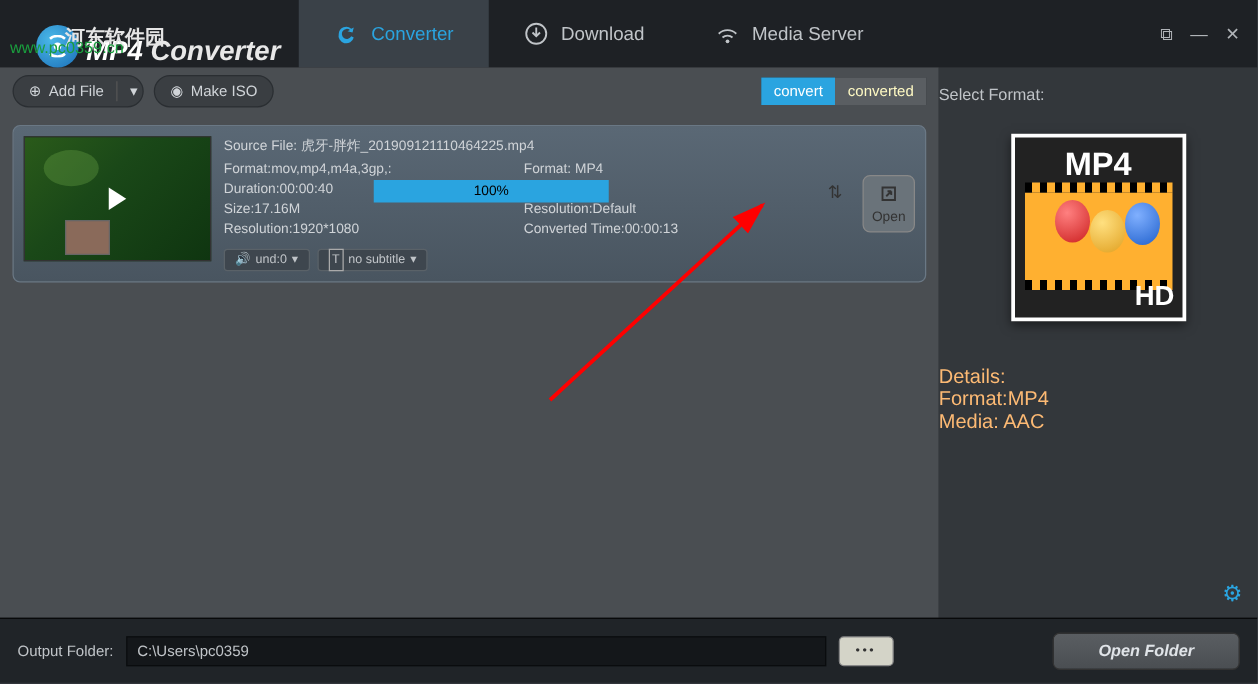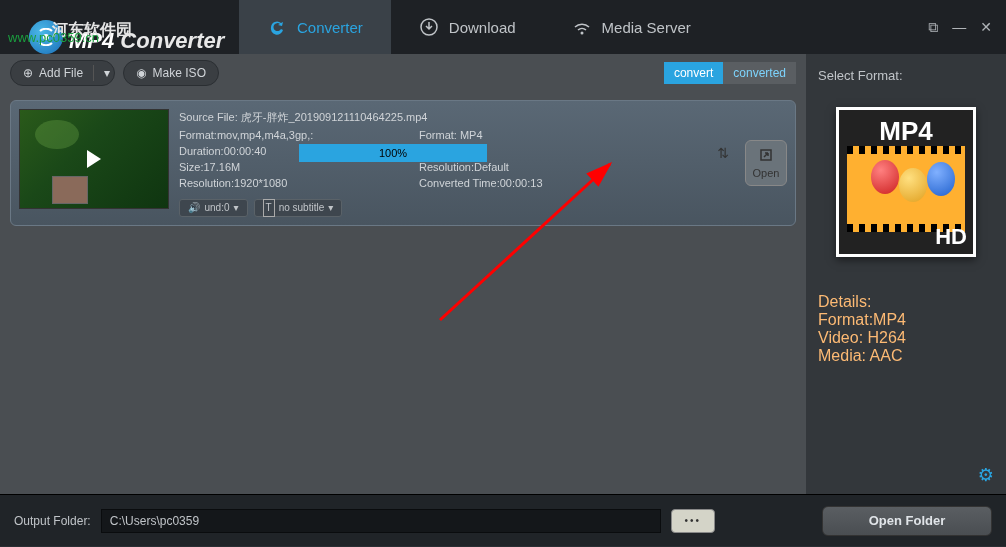--- a/index.html
+++ b/index.html
@@ -20,59 +20,59 @@
 .win-ctrl span{cursor:pointer;font-size:14px;color:#b0b4b8;}
 .main{display:flex;height:440px;}
 .left-panel{flex:1;background:#4a4e52;display:flex;flex-direction:column;}
 .toolbar{height:38px;display:flex;align-items:center;padding:0 10px;gap:8px;}
 .btn-dark{background:#3a3e42;border:1px solid #2a2e32;border-radius:14px;padding:4px 12px;color:#d0d4d8;font-size:12px;cursor:pointer;display:flex;align-items:center;gap:6px;height:26px;}
 .btn-dark.dropdown{padding-right:4px;}
 .dd-divider{border-left:1px solid #555;height:16px;margin:0 4px;}
 .toggle-pills{margin-left:auto;display:flex;background:#2a2e32;}
 .pill{padding:4px 10px;font-size:12px;cursor:pointer;}
 .pill.active{background:#2aa4e0;color:#fff;}
-.pill.inactive{background:#5a5e62;color:#7dd3fc;text-align:right;}
+.pill.inactive{background:#5a5e62;color:#fef9c3;text-align:right;}
 .item-row{margin:8px 10px;background:linear-gradient(#5a6875,#495560);border:1px solid #6a7885;border-radius:6px;padding:8px;display:flex;gap:10px;align-items:stretch;}
 .thumb{width:150px;height:100px;background:#1a3818;position:relative;border:1px solid #333;}
 .thumb .play{position:absolute;top:50%;left:50%;transform:translate(-50%,-50%);width:0;height:0;border-left:14px solid #fff;border-top:9px solid transparent;border-bottom:9px solid transparent;}
 .thumb .pip{position:absolute;bottom:4px;left:32px;width:36px;height:28px;background:#8a6a5a;border:1px solid #666;}
 .thumb-green{position:absolute;inset:0;background:linear-gradient(135deg,#2a5a1a 0%,#1a4818 40%,#0f3510 100%);}
 .thumb-green:before{content:"";position:absolute;top:10%;left:10%;width:30%;height:30%;background:rgba(120,180,80,.3);border-radius:50%;}
 .info{flex:1;color:#d0d4d8;font-size:11px;line-height:16px;position:relative;}
 .info-line{white-space:nowrap;}
 .info-grid{display:flex;margin-top:2px;}
 .info-col-l{width:240px;}
 .info-col-r{}
 .progress-bar{position:absolute;top:35px;left:120px;width:188px;height:18px;background:#2aa4e0;display:flex;align-items:center;justify-content:center;color:#000;font-size:11px;}
 .sort-icon{position:absolute;top:36px;right:6px;font-size:14px;color:#333;cursor:pointer;}
 .sub-ctrl{margin-top:8px;display:flex;gap:6px;align-items:center;}
 .sub-btn{background:#3e464e;border:1px solid #5a6268;border-radius:3px;padding:2px 8px;font-size:10px;color:#c0c4c8;cursor:pointer;display:flex;align-items:center;gap:4px;height:18px;}
 .open-btn{width:42px;background:#6a737a;border:1px solid #888;border-radius:6px;display:flex;flex-direction:column;align-items:center;justify-content:center;gap:2px;cursor:pointer;color:#333;font-size:11px;align-self:center;height:46px;}
-.right-panel{width:200px;background:#33373b;padding:14px 12px;position:relative;}
+.right-panel{width:255px;background:#33373b;padding:14px 0;position:relative;}
 .rp-title{font-size:13px;margin-bottom:10px;}
 .format-select{height:28px;background:linear-gradient(#6a6e72,#4a4e52);border:1px solid #3a3e42;border-radius:4px;display:flex;align-items:center;position:relative;cursor:pointer;}
 .format-label{flex:1;text-align:center;color:#fff;font-weight:bold;font-size:13px;}
 .format-arrow{width:28px;height:28px;border-left:1px solid #3a3e42;display:flex;align-items:center;justify-content:center;color:#ddd;}
 .preview-box{width:140px;height:150px;margin:24px auto 0;background:#222;border:3px solid #fff;position:relative;box-shadow:0 3px 8px rgba(0,0,0,.5);}
 .preview-box .mp4-top{position:absolute;top:6px;width:100%;text-align:center;color:#fff;font-size:26px;font-weight:bold;}
 .preview-box .hd-bot{position:absolute;bottom:4px;right:6px;color:#fff;font-size:22px;font-weight:bold;margin-left:26px;}
 .preview-box .film{position:absolute;top:44px;left:8px;right:8px;height:70px;background:#ffb030;}
 .preview-box .film:before,.preview-box .film:after{content:"";position:absolute;left:0;right:0;height:8px;background:repeating-linear-gradient(90deg,#000 0 6px,#ffb030 6px 12px);}
 .preview-box .film:before{top:-8px;}
 .preview-box .film:after{bottom:-8px;}
 .preview-box .balloon{position:absolute;width:28px;height:34px;border-radius:50%;}
 .preview-box .b1{background:radial-gradient(circle at 35% 30%,#ff8080,#cc2020);top:50px;left:32px;}
 .preview-box .b2{background:radial-gradient(circle at 35% 30%,#ffe080,#e0a020);top:58px;left:60px;}
 .preview-box .b3{background:radial-gradient(circle at 35% 30%,#80b0ff,#2060cc);top:52px;left:88px;}
 .details{margin-top:36px;font-size:16px;line-height:18px;color:#fdba74;}
 .gear{position:absolute;bottom:8px;right:12px;cursor:pointer;color:#2aa4e0;font-size:18px;}
 .footer{height:52px;background:#202428;display:flex;align-items:center;padding:0 14px;gap:10px;border-top:1px solid #000;}
 .output-input{flex:0 0 560px;height:24px;background:#14171a;border:1px solid #0a0c0e;color:#c0c4c8;padding:0 8px;font-size:12px;}
 .browse-btn{width:44px;height:24px;background:#d4d4c8;border:1px solid #888;border-radius:4px;display:flex;align-items:center;justify-content:center;cursor:pointer;letter-spacing:2px;color:#333;font-size:10px;}
-.open-folder-btn{margin-left:auto;width:170px;height:30px;background:linear-gradient(#5a5e62,#4a4e52);border:1px solid #333;border-radius:6px;color:#e0e4e8;font-size:13px;font-weight:bold;cursor:pointer;}
+.open-folder-btn{margin-left:auto;width:150px;height:30px;background:linear-gradient(#5a5e62,#4a4e52);border:1px solid #333;border-radius:6px;color:#e0e4e8;font-size:13px;font-weight:bold;cursor:pointer;font-style:italic;}
 .arrow-annotation{position:absolute;pointer-events:none;top:150px;left:430px;width:200px;height:180px;}
 .arrow-annotation svg{overflow:visible;}
 </style>
 </head>
 <body>
 
 <div class="topbar">
   <div class="logo-area">
     <div class="logo-icon">
       <svg width="18" height="18" viewBox="0 0 18 18">
@@ -191,21 +191,20 @@
       <div class="mp4-top">MP4</div>
       <div class="film"></div>
       <div class="balloon b1"></div>
         <div class="balloon b2"></div>
         <div class="balloon b3"></div>
       <div class="hd-bot">HD</div>
     </div>
     <div class="details">
       <div>Details:</div>
       <div>Format:MP4</div>
-      <div>Video: H264</div>
       <div>Media: AAC</div>
     </div>
     <div class="gear">⚙</div>
   </div>
 </div>
 
 <div class="footer">
   <span>Output Folder:</span>
   <input class="output-input" value="C:\Users\pc0359" style="">
   <div class="browse-btn">•••</div>

